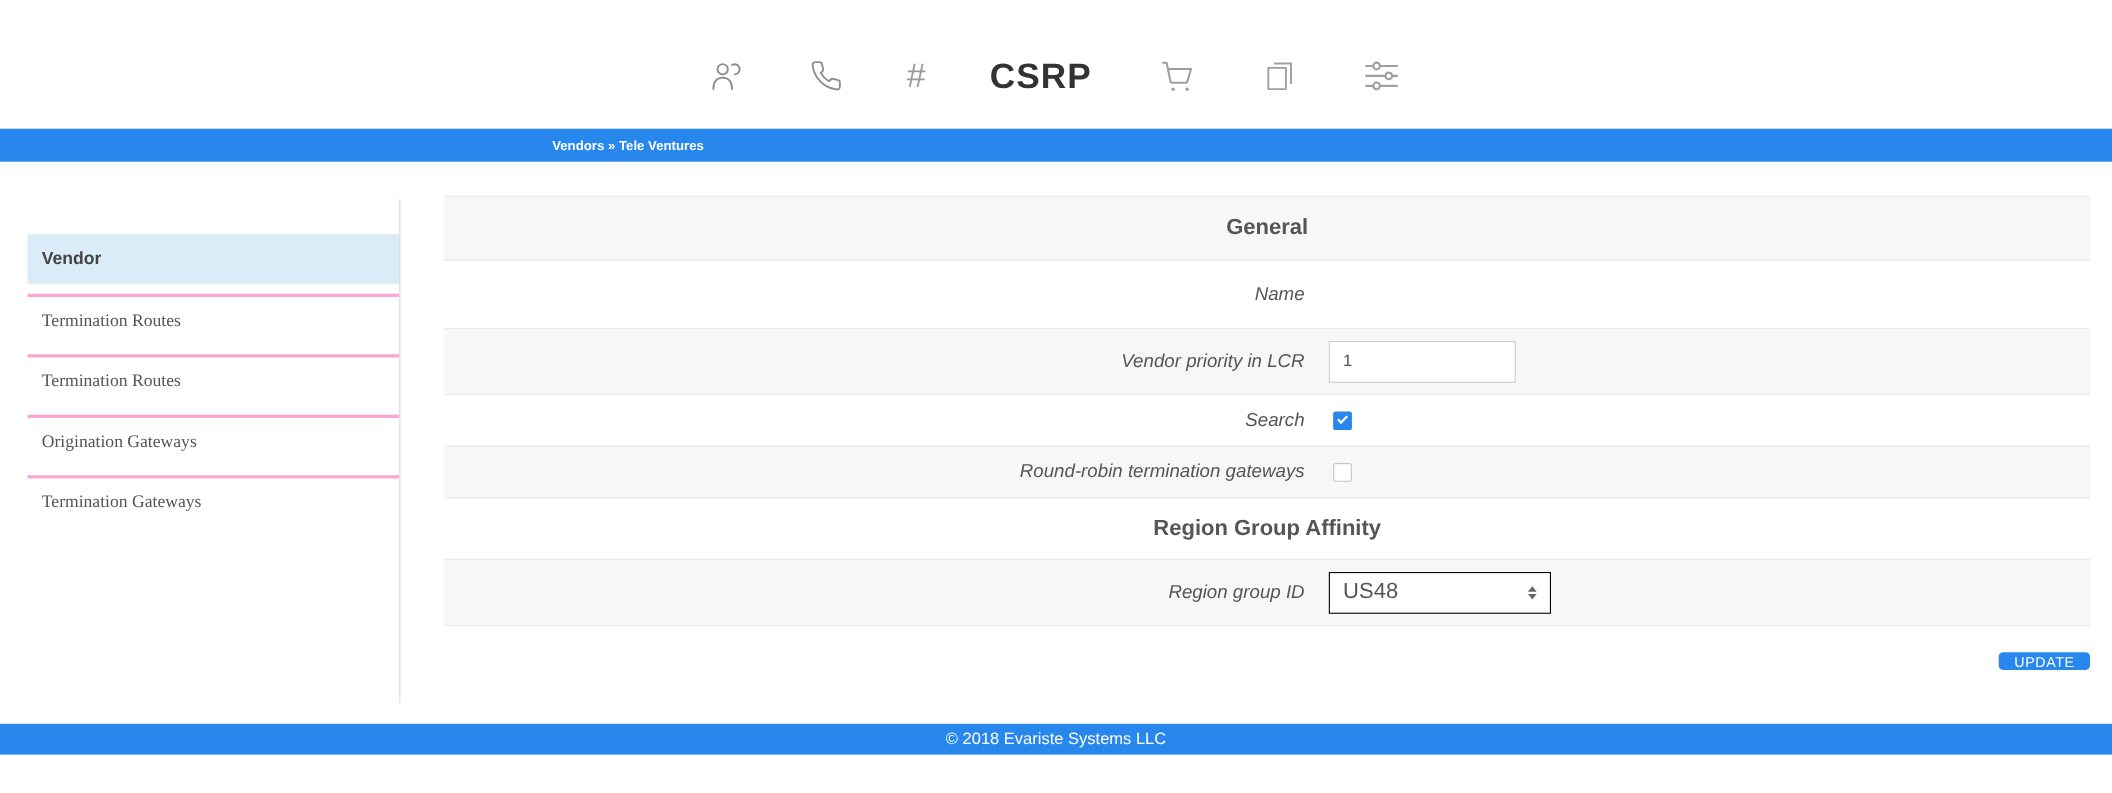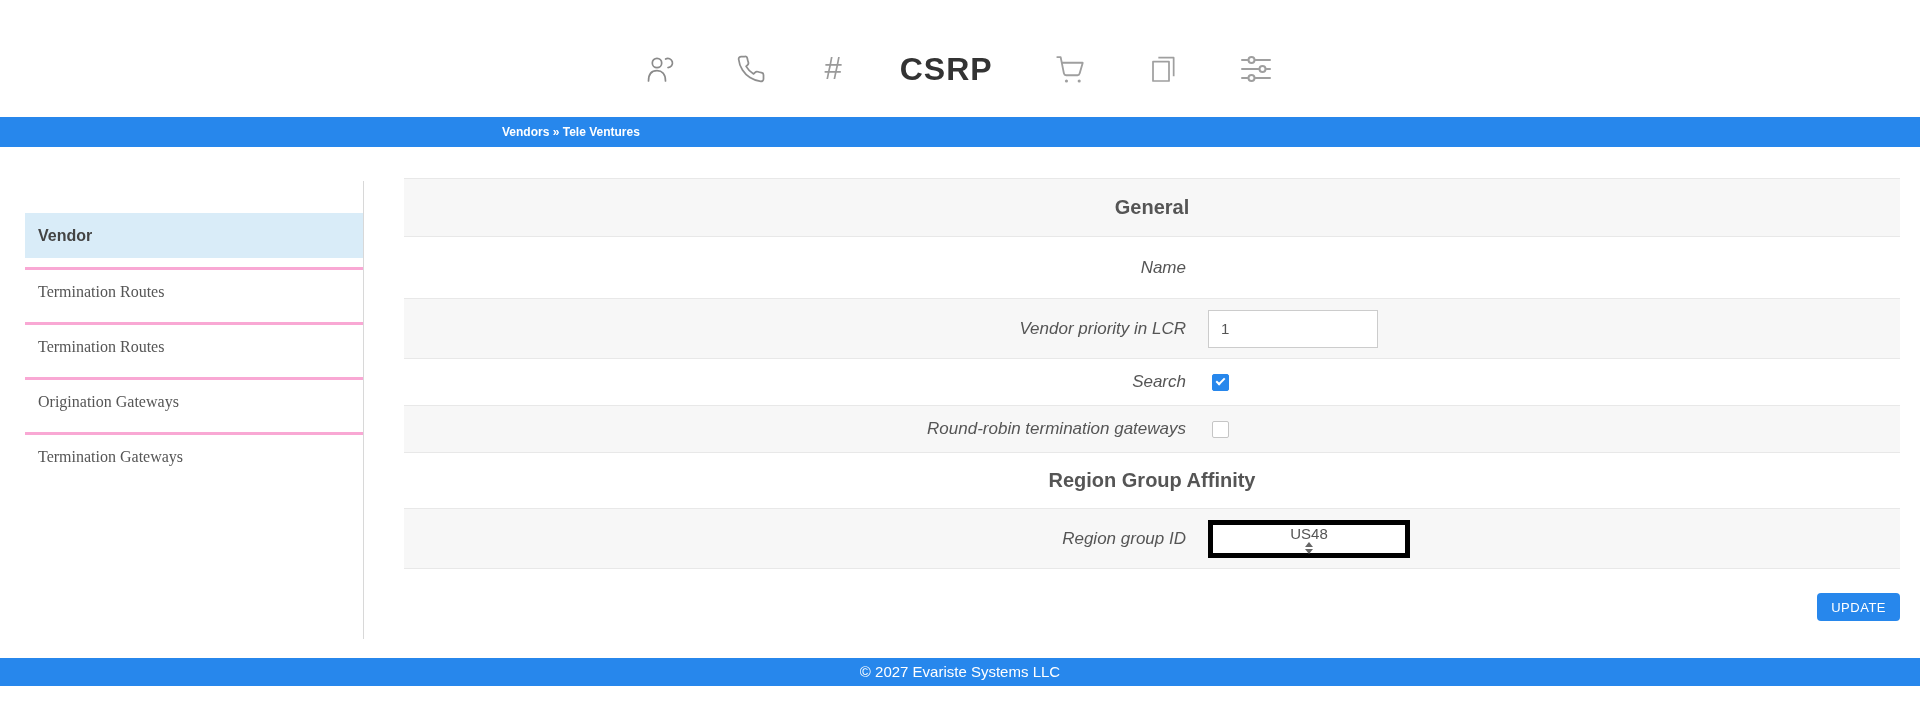--- a/index.html
+++ b/index.html
@@ -87,31 +87,31 @@
   .checkbox.checked { background: #2787ec; border-color: #2787ec; }
   .check-mark {
     display: none; position: absolute; left: 3px; top: 3px;
     width: 9px; height: 5px;
     border-left: 2px solid #fff; border-bottom: 2px solid #fff;
     transform: rotate(-45deg);
   }
   .checkbox.checked .check-mark { display: block; }
 
   .select {
-    width: 202px; height: 38px; border: 5px solid #000000; background: #fff;
+    width: 202px; height: 38px; border: 1px solid #000000; background: #fff;
     display: flex; align-items: center; justify-content: space-between;
-    padding: 0 12px; font-size: 15px; color: #555; cursor: pointer; flex-direction: column;
+    padding: 0 12px; font-size: 20px; color: #555; cursor: pointer;
   }
   .select-arrows { display: flex; flex-direction: column; gap: 2px; align-items: center; }
   .arrow-up { width: 0; height: 0; border-left: 4px solid transparent; border-right: 4px solid transparent; border-bottom: 5px solid #666; }
   .arrow-down { width: 0; height: 0; border-left: 4px solid transparent; border-right: 4px solid transparent; border-top: 5px solid #666; }
 
   .button-row { display: flex; justify-content: flex-end; margin-top: 24px; }
   .update-button {
-    height: 28px; padding: 0 14px; background: #2787ec; color: #fff;
+    height: 16px; padding: 0 14px; background: #2787ec; color: #fff;
     border: none; border-radius: 4px; font-size: 13px; font-family: inherit;
     letter-spacing: 0.5px; cursor: pointer;
   }
 
   
   .footer {
     position: absolute; left: 0; top: 658px; width: 100%; height: 28px;
     background: #2787ec; color: #fff; text-align: center;
     line-height: 28px; font-size: 15px;
   }
@@ -231,14 +231,14 @@
     </div>
 
     <div class="button-row">
       <button class="update-button">UPDATE</button>
     </div>
 
   </div>
 </div>
 
 <div class="footer">
-  <span>© 2027 Evariste Systems LLC</span>
+  <span>© 2018 Evariste Systems LLC</span>
 </div>
 
 </body></html>

